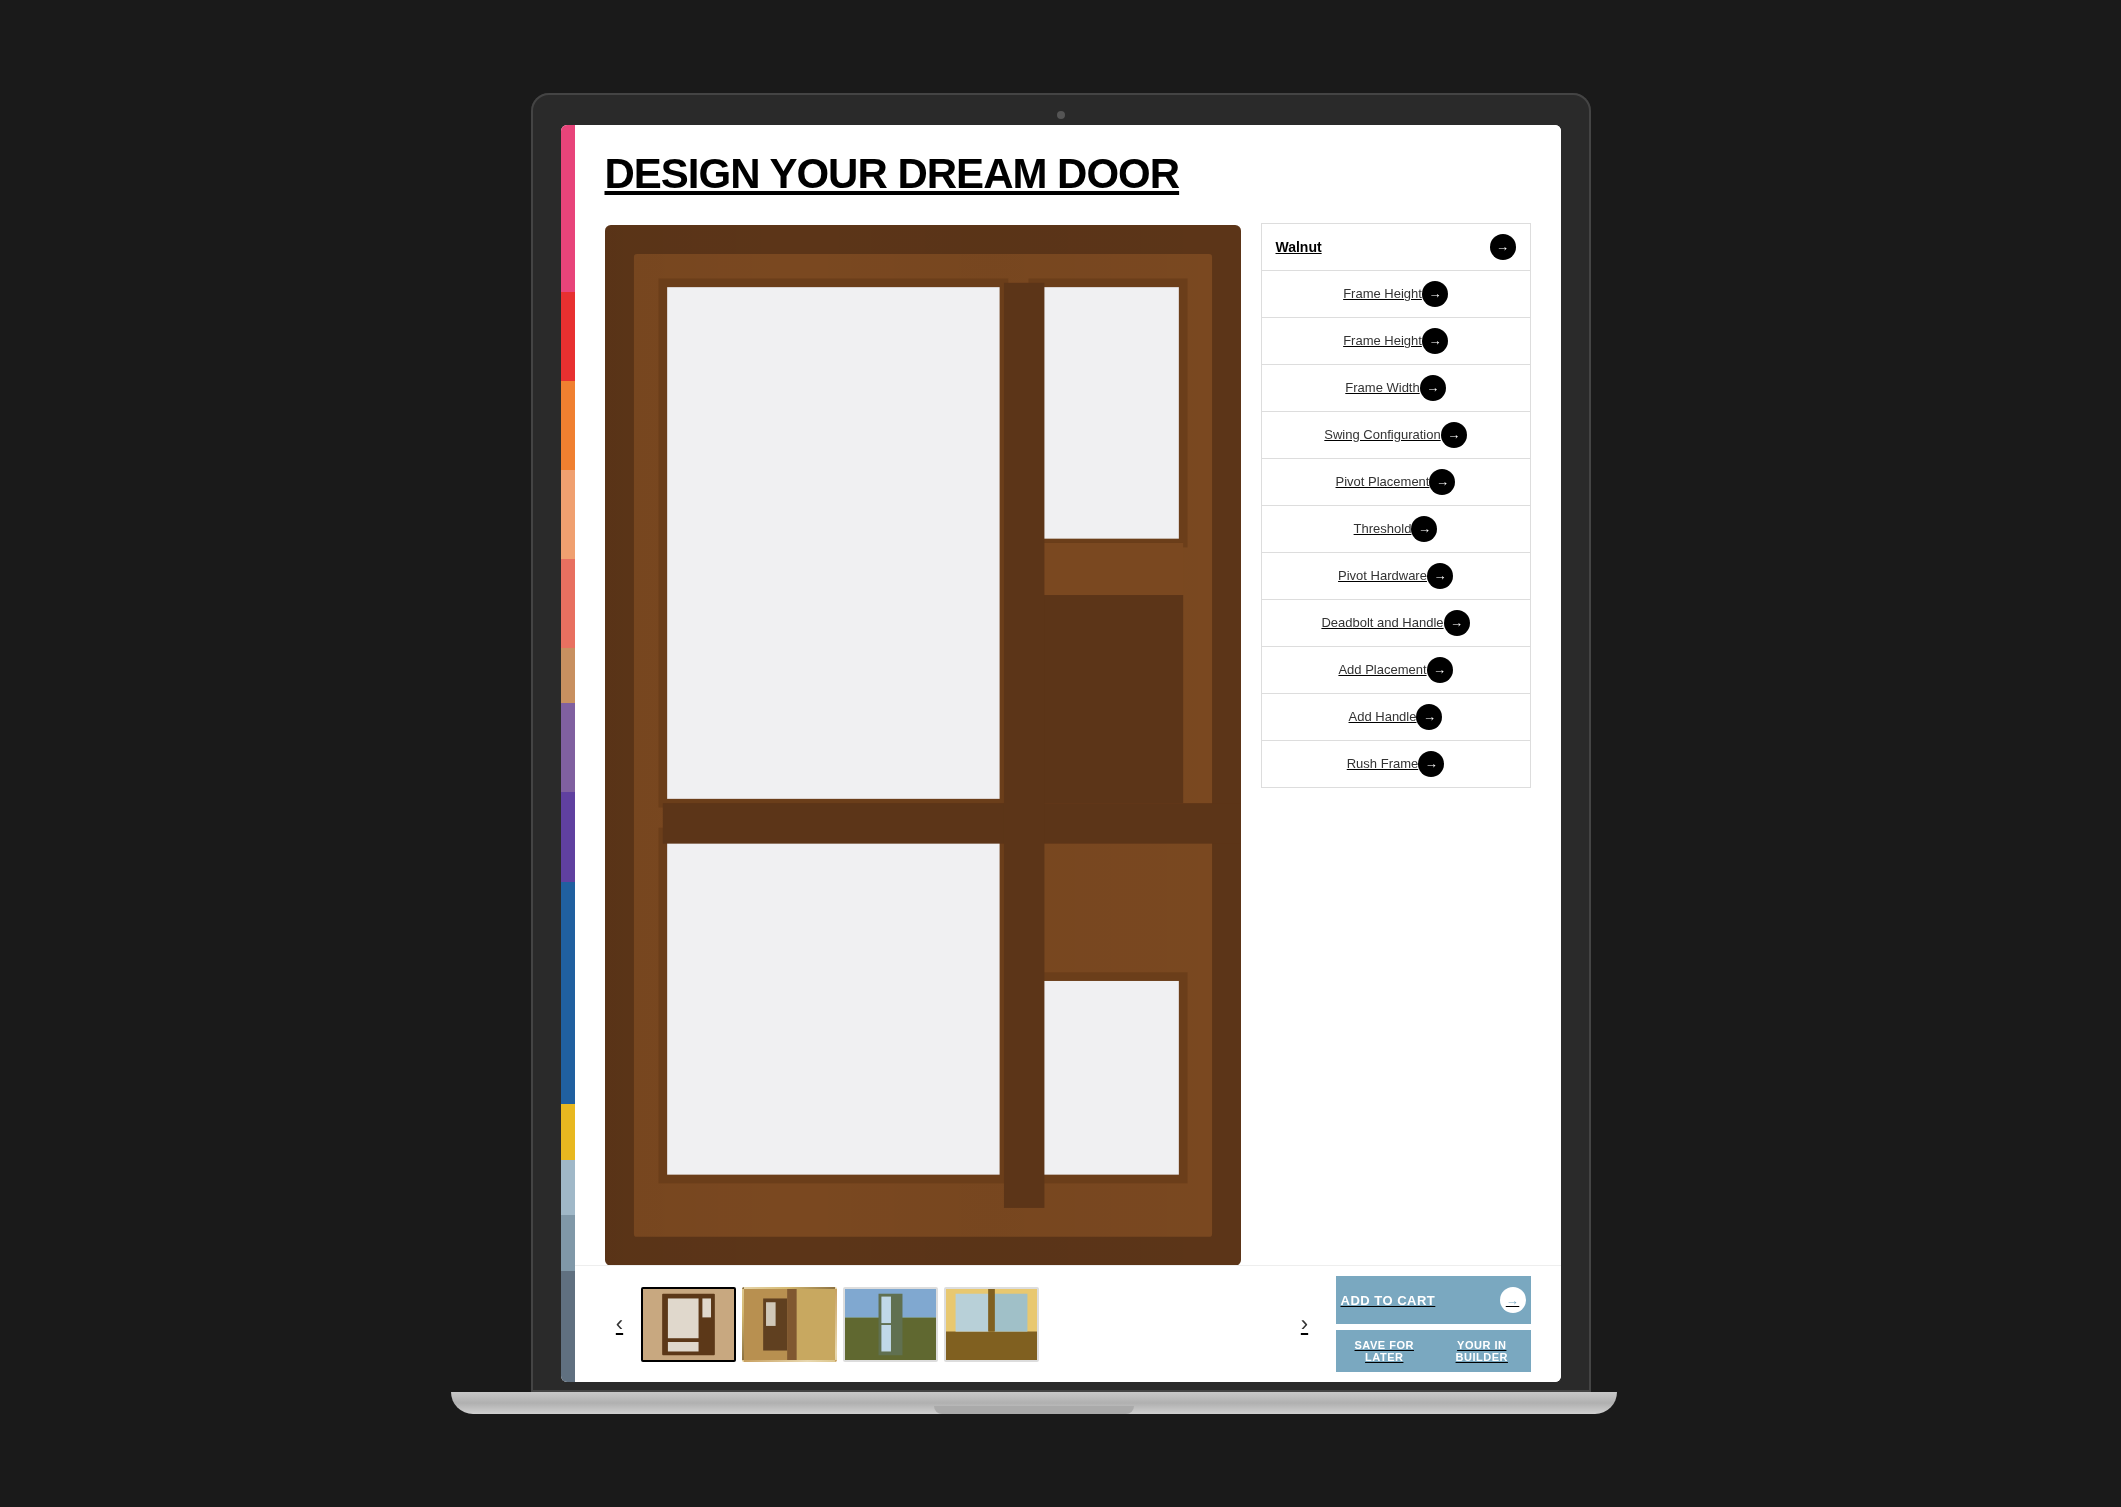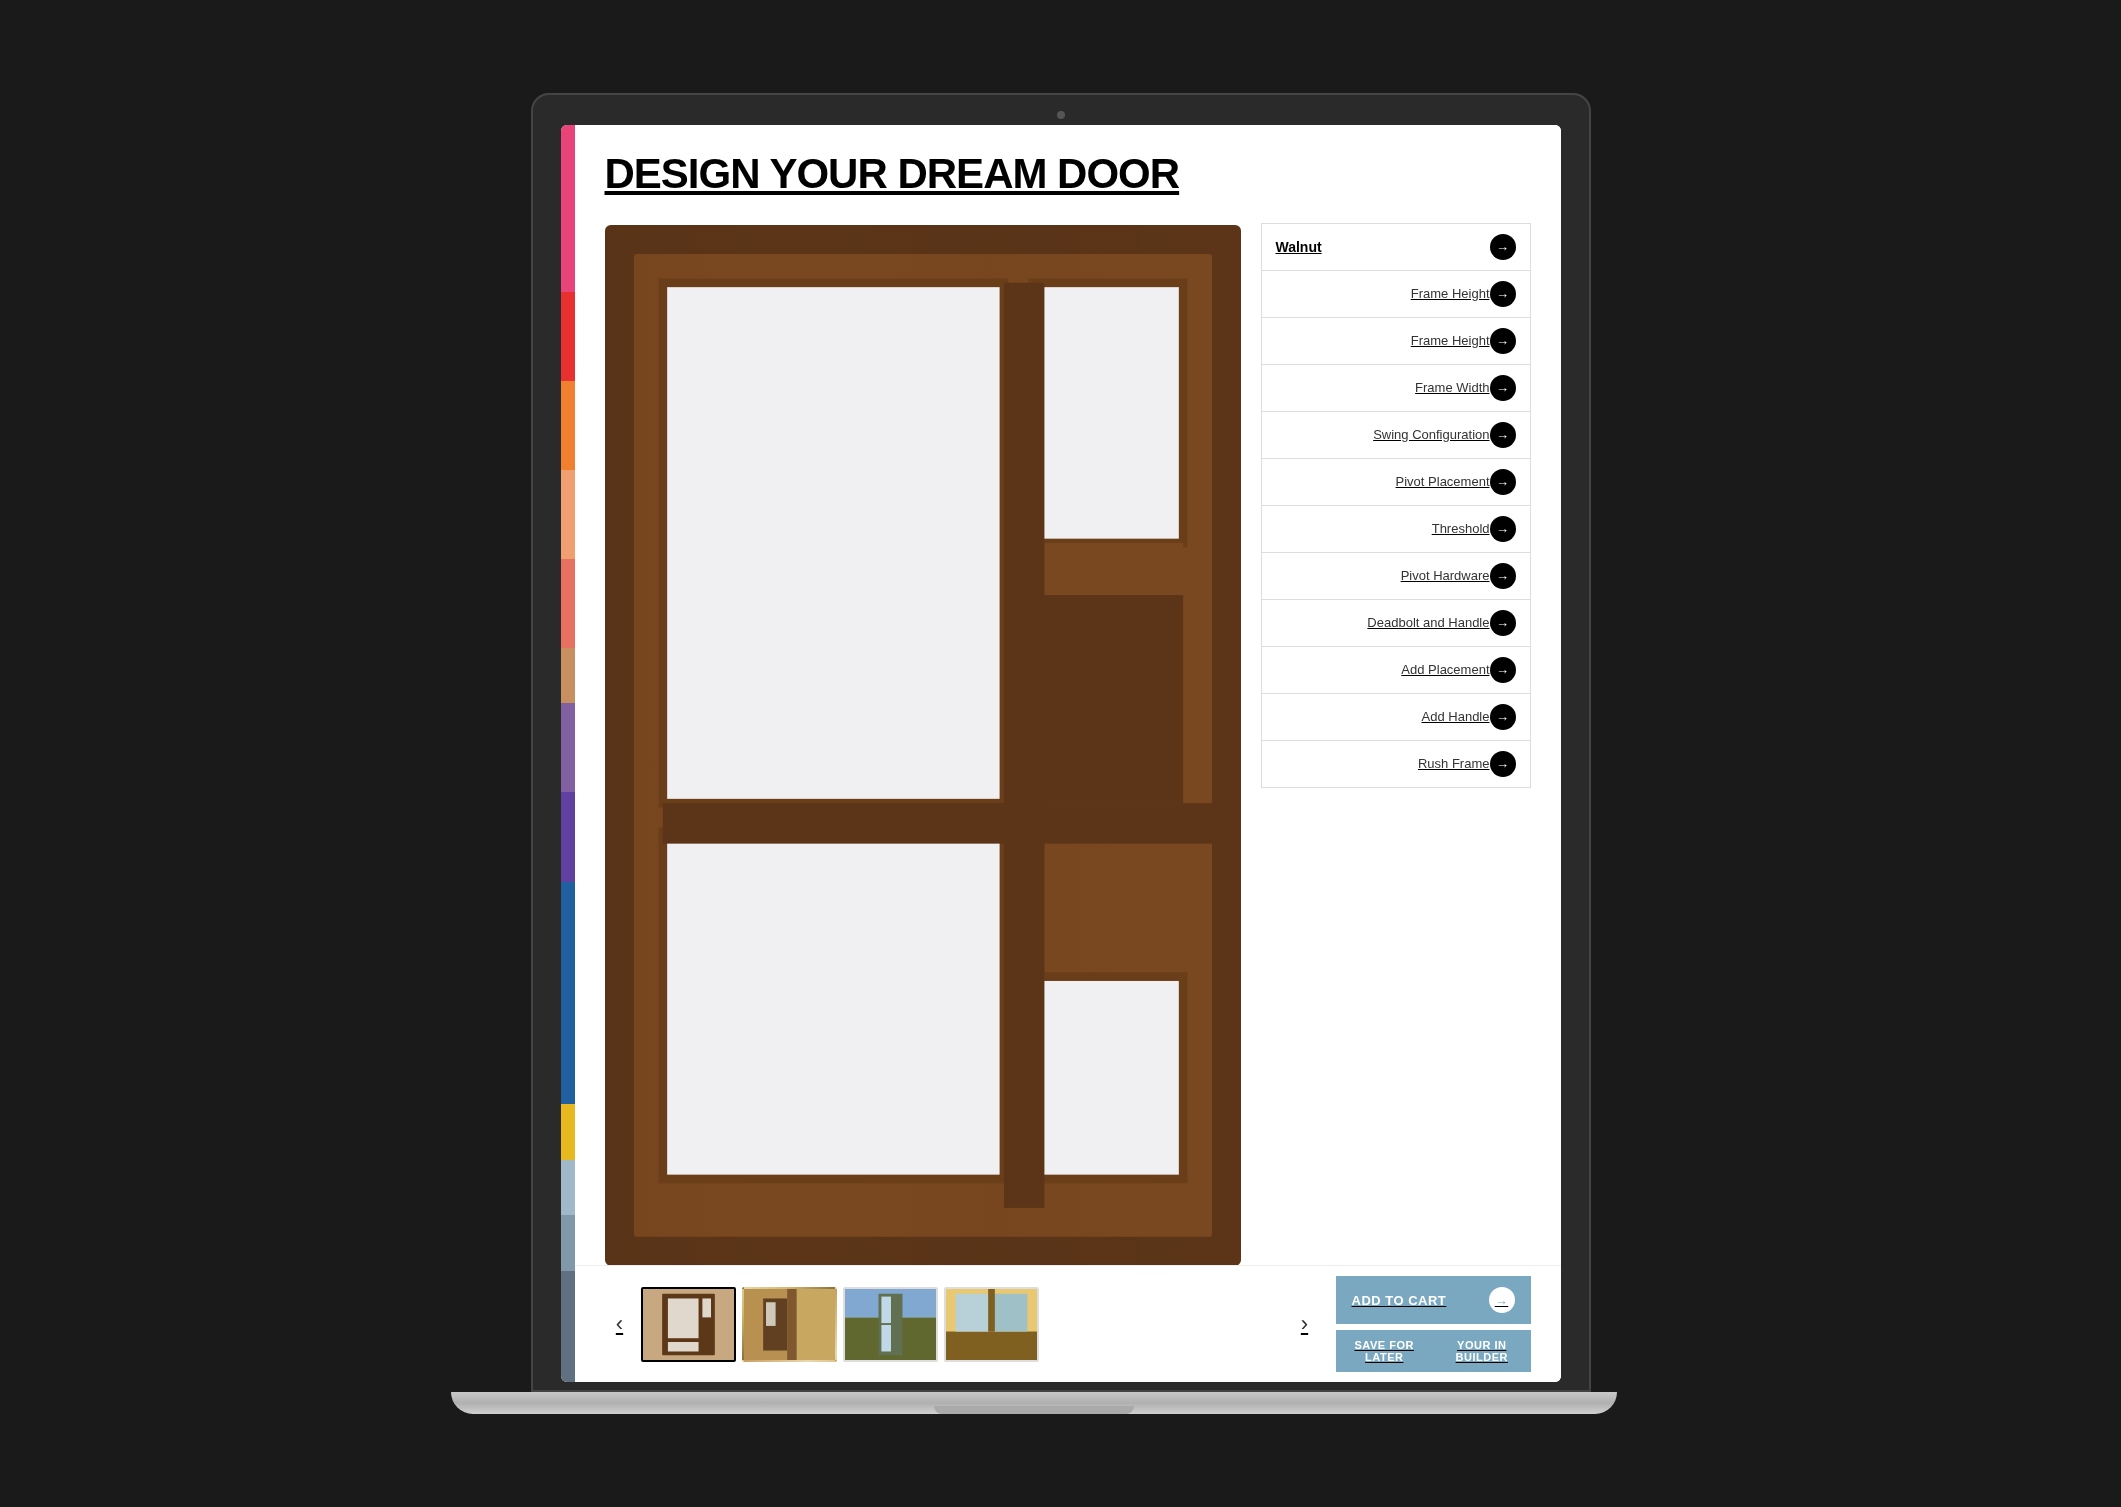--- a/index.html
+++ b/index.html
@@ -131,21 +131,21 @@
       background: #fff;
       font-weight: bold;
       font-size: 14px;
       color: #000;
       margin-top: 8px;
     }
 
     .config-item {
       display: flex;
       align-items: center;
-      justify-content: flex-end;
+      justify-content: center;
       padding: 10px 14px;
       border: 1px solid #ddd;
       border-top: none;
       background: #fff;
       font-size: 13px;
       color: #333;
       cursor: pointer;
     }
 
     .arrow-circle {
@@ -207,21 +207,21 @@
       border-color: #000;
     }
 
     .btn-add-to-cart {
       display: flex;
       align-items: center;
       justify-content: space-between;
       background: #7aa8c0;
       color: #fff;
       border: none;
-      padding: 11px 16px;
+      padding: 11px 5px;
       font-size: 13px;
       font-weight: bold;
       letter-spacing: 0.5px;
       cursor: pointer;
       width: 100%;
     }
 
     .btn-add-to-cart .cart-arrow {
       width: 26px;
       height: 26px;

